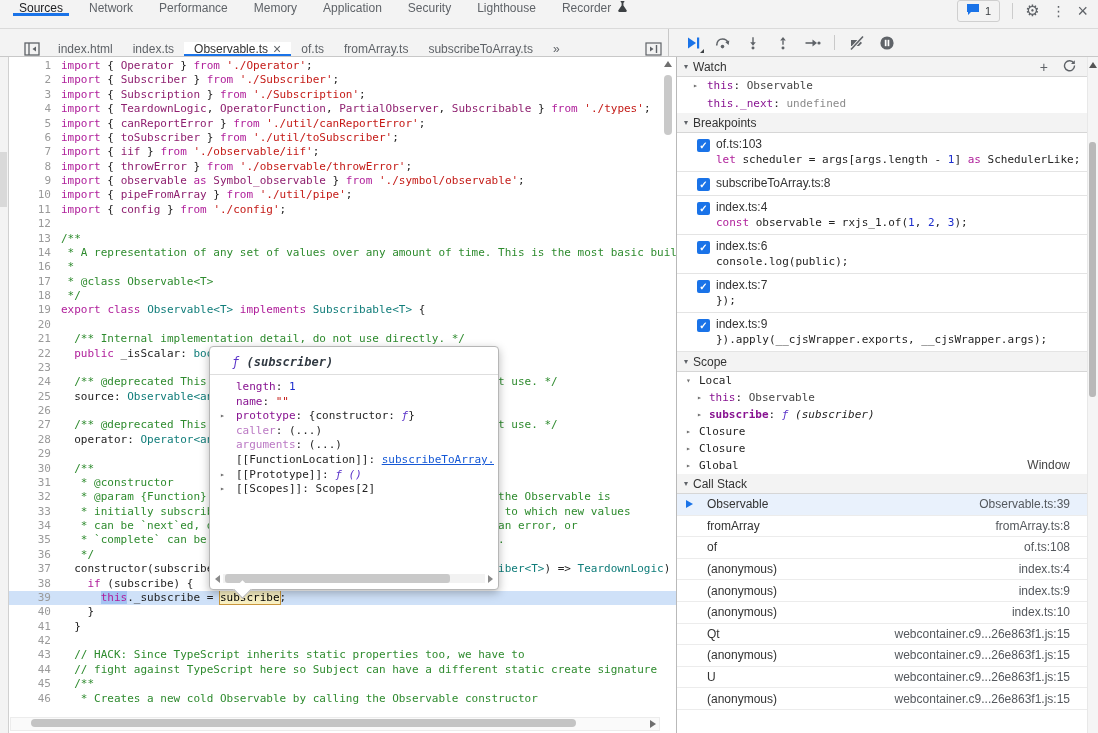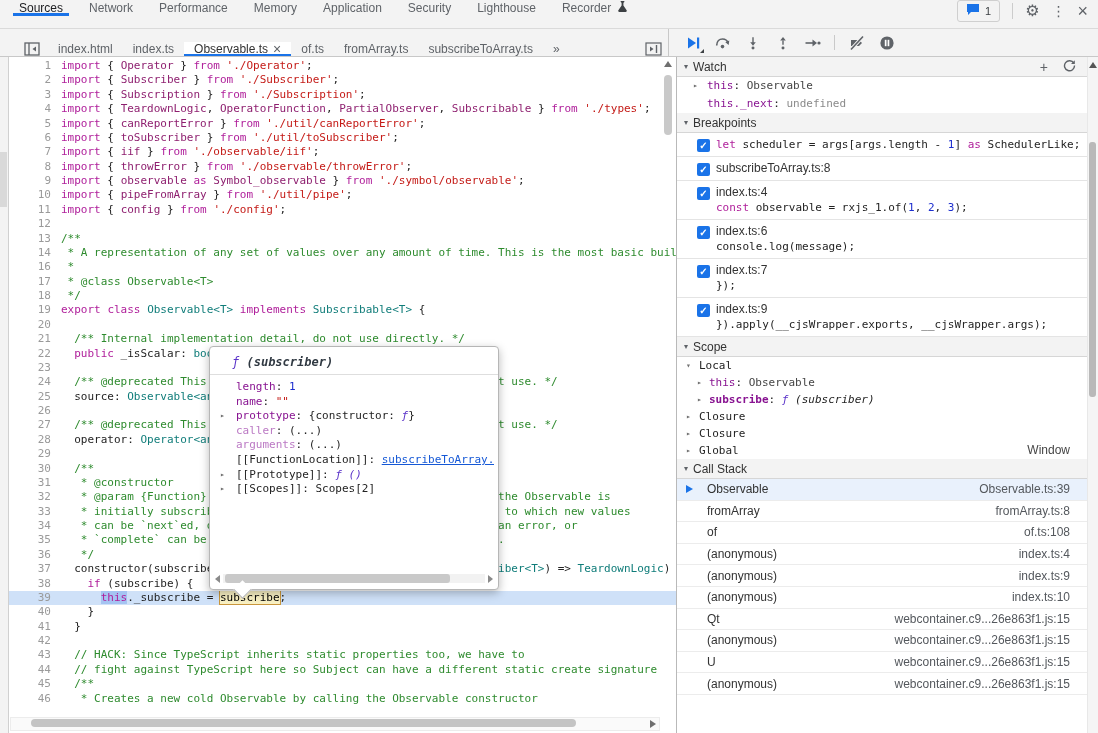--- a/index.html
+++ b/index.html
@@ -353,35 +353,36 @@
           <div class="watch-row"><span class="t-prop">this._next</span><span class="t-p">: </span><span class="t-u">undefined</span></div>
         </div>
 
       <div class="sec-hd">
         <span class="tri">▾</span>
         <span>Breakpoints</span>
       </div>
       <div id="bp-items">
           <div class="bp-item">
             <div class="bp-check">✓</div>
+            <div class="bp-file">of.ts:103</div>
             <div class="bp-code"><span class="t-k">let </span><span class="t-p">scheduler = args[args.length - </span><span class="t-n">1</span><span class="t-p">] </span><span class="t-k">as </span><span class="t-p">SchedulerLike;</span></div>
           </div>
           <div class="bp-item">
             <div class="bp-check">✓</div>
             <div class="bp-file">subscribeToArray.ts:8</div>
           </div>
           <div class="bp-item">
             <div class="bp-check">✓</div>
             <div class="bp-file">index.ts:4</div>
             <div class="bp-code"><span class="t-k">const </span><span class="t-p">observable = rxjs_1.of(</span><span class="t-n">1</span><span class="t-p">, </span><span class="t-n">2</span><span class="t-p">, </span><span class="t-n">3</span><span class="t-p">);</span></div>
           </div>
           <div class="bp-item">
             <div class="bp-check">✓</div>
             <div class="bp-file">index.ts:6</div>
-            <div class="bp-code"><span class="t-p">console.log(message);</span></div>
+            <div class="bp-code"><span class="t-p">console.log(public);</span></div>
           </div>
           <div class="bp-item">
             <div class="bp-check">✓</div>
             <div class="bp-file">index.ts:7</div>
             <div class="bp-code"><span class="t-p">});</span></div>
           </div>
           <div class="bp-item">
             <div class="bp-check">✓</div>
             <div class="bp-file">index.ts:9</div>
             <div class="bp-code"><span class="t-p">}).apply(__cjsWrapper.exports, __cjsWrapper.args);</span></div>

